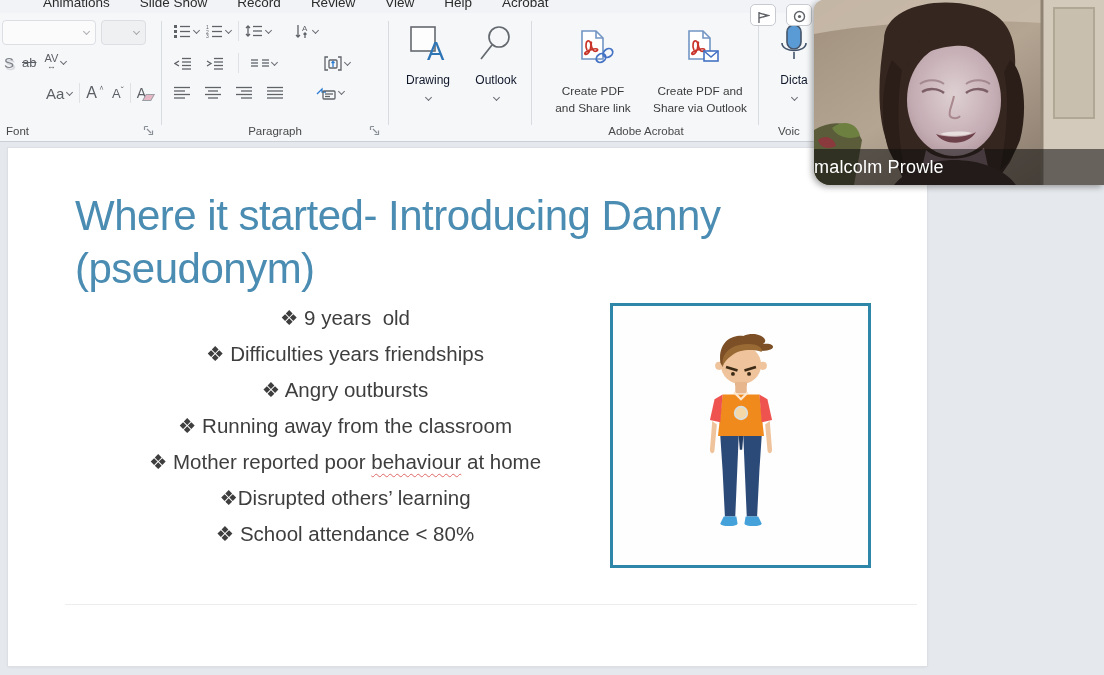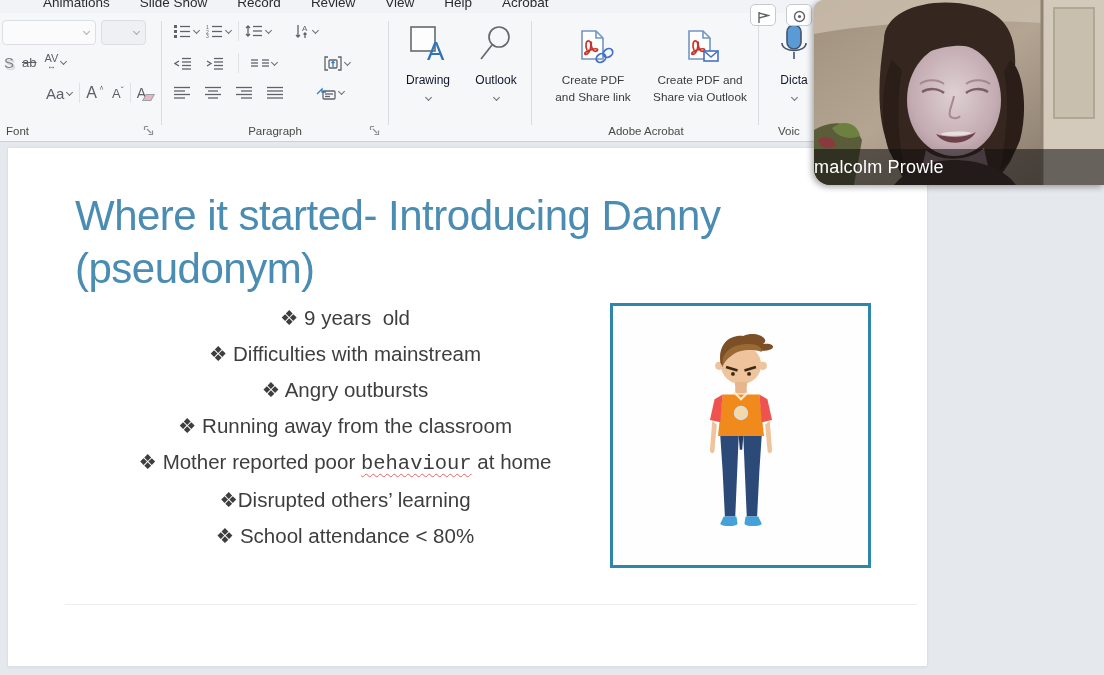--- a/index.html
+++ b/index.html
@@ -49,31 +49,31 @@
   .ic{display:block;}
   .ic line,.ic rect,.ic path,.ic polyline{stroke:#5f6368;fill:none;stroke-width:1.3;}
   .ic .fill{fill:#5f6368;stroke:none;}
   .ic .blue{stroke:#2b7cd3;}
 
   
   .bigbtn{position:absolute;top:4px;width:64px;height:120px;display:flex;flex-direction:column;align-items:center;border-radius:4px;}
   .bigbtn .lbl{font-size:12px;color:#0f172a;margin-top:8px;white-space:nowrap;}
   .bigbtn .chev{margin-top:8px;}
   .acro-btn{position:absolute;top:4px;height:120px;display:flex;flex-direction:column;align-items:center;}
-  .acro-btn .lbl{font-size:11.8px;color:#3b3b3b;text-align:center;line-height:1.45;margin-top:1px;white-space:nowrap;}
+  .acro-btn .lbl{font-size:11.8px;color:#3b3b3b;text-align:center;line-height:1.45;margin-top:12px;white-space:nowrap;}
 
   
   .corner-btn{position:absolute;top:-9px;width:26px;height:22px;background:#fff;border:1px solid #c7cad0;border-radius:5px;display:flex;align-items:flex-end;justify-content:center;padding-bottom:2px;box-sizing:border-box;}
 
   
   .slide{position:absolute;left:8px;top:148px;width:919px;height:518px;background:#ffffff;box-shadow:0 0 0 1px #dcdfe3,0 1px 3px rgba(0,0,0,.08);}
   .slide-title{position:absolute;left:67px;top:42px;width:740px;font-size:42px;line-height:1.25;color:#4a8cb2;letter-spacing:-.5px;}
   .bullets{position:absolute;left:57px;top:152px;width:560px;}
   .b-line{font-size:20.5px;line-height:36px;color:#3e3e3e;white-space:pre-wrap;text-align:center;}
-  .misspelled{text-decoration:underline;text-decoration-style:wavy;text-decoration-color:#e06666;text-decoration-thickness:1px;text-underline-offset:4px;font-family:Liberation Mono, monospace;}
+  .misspelled{text-decoration:underline;text-decoration-style:wavy;text-decoration-color:#e06666;text-decoration-thickness:1px;text-underline-offset:4px;}
   .slide-divider{position:absolute;left:57px;top:456px;width:852px;height:1px;background:#ededed;}
   .pic-frame{position:absolute;left:602px;top:155px;width:255px;height:259px;border:3px solid #2e86a8;background:#fefefe;display:flex;align-items:center;justify-content:center;}
 
   
   .webcam{position:absolute;left:814px;top:0;width:290px;height:185px;border-radius:10px 0 0 16px;overflow:hidden;box-shadow:-2px 2px 6px rgba(0,0,0,.35);z-index:50;}
   .namebar{position:absolute;left:0;right:0;bottom:0;height:36px;background:rgba(15,15,15,.55);display:flex;align-items:center;}
   .namebar span{color:#fff;font-size:18px;letter-spacing:.2px;}
 </style>
 </head>
 <body>
@@ -351,21 +351,21 @@
     </div>
 
   </div>
 </div>
 
 <div class="slide">
   <div class="slide-title">Where it started- Introducing Danny (pseudonym)</div>
 
   <div class="bullets">
     <div class="b-line">❖ 9 years  old</div>
-    <div class="b-line">❖ Difficulties with mainstream</div>
+    <div class="b-line">❖ Difficulties years friendships</div>
     <div class="b-line">❖ Angry outbursts</div>
     <div class="b-line">❖ Running away from the classroom</div>
     <div class="b-line"><span>❖ Mother reported poor </span><span class="misspelled">behaviour</span><span> at home</span></div>
     <div class="b-line">❖Disrupted others’ learning</div>
     <div class="b-line">❖ School attendance &lt; 80%</div>
   </div>
 
   <div class="slide-divider"></div>
 
   <div class="pic-frame">

